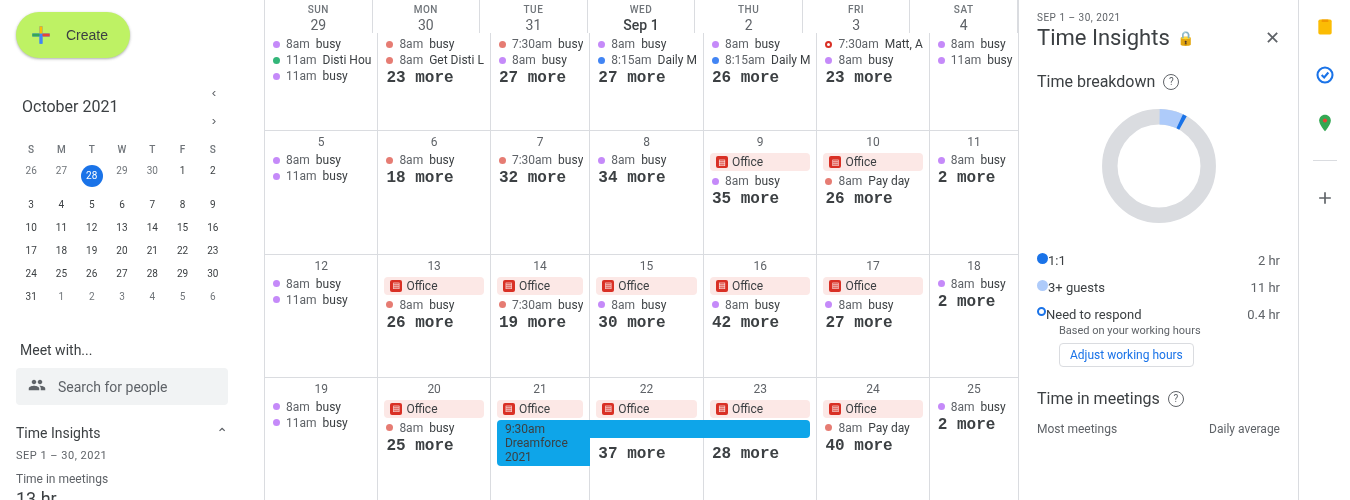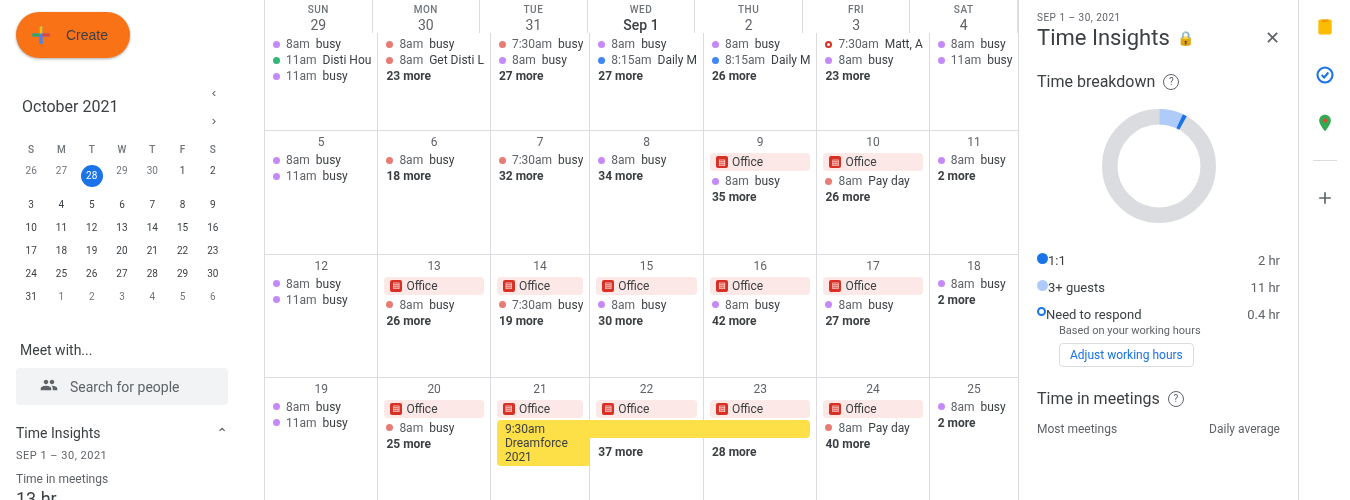--- a/index.html
+++ b/index.html
@@ -1,54 +1,54 @@
 <!DOCTYPE html>
 <html><head>
 <meta charset="utf-8">
 <style>
 * { margin: 0; padding: 0; box-sizing: border-box; }
 body { font-family: 'Google Sans', Roboto, Arial, sans-serif; font-size: 14px; color: #3c4043; width: 1350px; height: 500px; overflow: hidden; display: flex; background: #fff; }
 .sidebar { width: 248px; padding: 12px 20px 0 16px; flex-shrink: 0; }
-.create-btn { display: inline-flex; align-items: center; gap: 12px; padding: 10px 22px 10px 12px; border-radius: 28px; box-shadow: 0 1px 3px rgba(60,64,67,.3), 0 1px 2px rgba(60,64,67,.15); background: #f97316; border: none; cursor: pointer; font-size: 14px; font-weight: 500; color: #3c4043; margin-bottom: 20px; }
+.create-btn { display: inline-flex; align-items: center; gap: 12px; padding: 10px 22px 10px 12px; border-radius: 28px; box-shadow: 0 1px 3px rgba(60,64,67,.3), 0 1px 2px rgba(60,64,67,.15); background: #bef264; border: none; cursor: pointer; font-size: 14px; font-weight: 500; color: #3c4043; margin-bottom: 20px; }
 .plus-svg { width: 26px; height: 26px; }
 .mini-header { display: flex; align-items: center; justify-content: space-between; margin-bottom: 6px; }
 .mini-title { font-size: 16px; font-weight: 400; color: #3c4043; padding-left: 6px; }
 .chev { width: 28px; height: 28px; border: none; background: none; cursor: pointer; color: #5f6368; display: flex; align-items: center; justify-content: center; }
 .mini-dow, .mini-row { display: grid; grid-template-columns: repeat(7, 1fr); }
 .mini-dow span { text-align: center; font-size: 10px; color: #70757a; font-weight: 500; padding: 4px 0; }
 .mini-cell { text-align: center; font-size: 10px; color: #3c4043; padding: 6px 0; cursor: pointer; position: relative; }
 .mini-cell.other { color: #70757a; }
 .mini-cell.today span { background: #1a73e8; color: #fff; border-radius: 50%; display: inline-block; width: 22px; height: 22px; line-height: 22px; }
 .meet-title { font-size: 14px; color: #3c4043; margin-top: 34px; margin-bottom: 10px; padding-left: 4px; }
-.search-people { display: flex; align-items: center; gap: 12px; background: #f1f3f4; border-radius: 4px; padding: 8px 24px; color: #5f6368; cursor: text; margin-bottom: 20px; }
+.search-people { display: flex; align-items: center; gap: 12px; background: #f1f3f4; border-radius: 4px; padding: 8px 12px; color: #5f6368; cursor: text; margin-bottom: 20px; }
 .ti-header { display: flex; align-items: center; justify-content: space-between; cursor: pointer; }
 .ti-title { font-size: 14px; color: #3c4043; }
 .ti-range { font-size: 11px; color: #5f6368; letter-spacing: 0.5px; margin-top: 8px; }
 .ti-label { font-size: 12px; color: #5f6368; margin-top: 10px; }
 .ti-val { font-size: 18px; color: #3c4043; margin-top: 2px; }
 .grid { flex: 1; border-left: 1px solid #dadce0; display: flex; flex-direction: column; overflow: hidden; margin-left: 16px; }
 .grid-head { display: grid; grid-template-columns: repeat(7, 1fr); }
 .gh-cell { border-right: 1px solid #dadce0; text-align: center; padding-top: 4px; }
 .gh-dow { font-size: 10px; color: #70757a; font-weight: 500; letter-spacing: 0.5px; }
 .gh-date { font-size: 14px; color: #5f6368; margin-top: 2px; }
 .gh-date.first { color: #3c4043; font-weight: 500; }
 .grid-body { display: grid; grid-template-columns: repeat(7, 1fr); flex: 1; }
 .g-cell { border-right: 1px solid #dadce0; border-top: 1px solid #dadce0; padding: 4px 6px 2px 6px; position: relative; min-height: 116px; }
 .g-cell.r0 { border-top: none; min-height: 90px; }
 .g-date { font-size: 12px; color: #5f6368; text-align: center; margin-bottom: 4px; }
 .chip { display: flex; align-items: center; gap: 4px; background: #fce8e6; border-radius: 4px; padding: 2px 6px; font-size: 12px; color: #3c4043; margin-bottom: 3px; }
 .chip .bicon { width: 12px; height: 12px; background: #d93025; border-radius: 2px; display: inline-flex; align-items: center; justify-content: center; color: #fff; font-size: 8px; }
-.span-chip { position: absolute; left: 6px; right: -1px; background: #fde047; border-radius: 4px 0 0 4px; padding: 2px 8px; font-size: 12px; color: #3c4043; z-index: 2; top: 42px; }
+.span-chip { position: absolute; left: 6px; right: -1px; background: #0ea5e9; border-radius: 4px 0 0 4px; padding: 2px 8px; font-size: 12px; color: #3c4043; z-index: 2; top: 42px; }
 .span-mid { border-radius: 0; left: -1px; }
 .span-end { border-radius: 0 4px 4px 0; right: 6px; left: -1px; }
 .ev { display: flex; align-items: center; gap: 6px; font-size: 12px; color: #3c4043; margin-bottom: 2px; padding-left: 2px; white-space: nowrap; overflow: hidden; }
 .dot { width: 7px; height: 7px; border-radius: 50%; flex-shrink: 0; }
 .ring { width: 7px; height: 7px; border-radius: 50%; border: 2px solid; background: #fff; flex-shrink: 0; }
 .ev-time { color: #5f6368; }
-.more-link { font-size: 12px; font-weight: 700; color: #3c4043; padding-left: 2px; cursor: pointer; margin-top: 2px; }
+.more-link { font-size: 16px; font-weight: 700; color: #3c4043; padding-left: 2px; cursor: pointer; margin-top: 2px; font-family: Liberation Mono, monospace; }
 .panel { width: 280px; border-left: 1px solid #dadce0; padding: 12px 18px 0 18px; flex-shrink: 0; overflow: hidden; }
 .p-range { font-size: 10px; color: #5f6368; letter-spacing: 0.5px; }
 .p-head { display: flex; align-items: center; justify-content: space-between; margin-top: 2px; }
 .p-title { font-size: 22px; color: #3c4043; display: flex; align-items: center; gap: 8px; }
 .lock { color: #1a73e8; font-size: 14px; }
 .close-x { font-size: 18px; color: #5f6368; cursor: pointer; }
 .section-h { display: flex; align-items: center; gap: 8px; font-size: 16px; color: #3c4043; margin-top: 22px; }
 .qmark { width: 16px; height: 16px; border: 1px solid #5f6368; border-radius: 50%; display: inline-flex; align-items: center; justify-content: center; font-size: 10px; color: #5f6368; }
 .donut-wrap { display: flex; justify-content: center; margin-top: 10px; }
 .legend { margin-top: 16px; }

